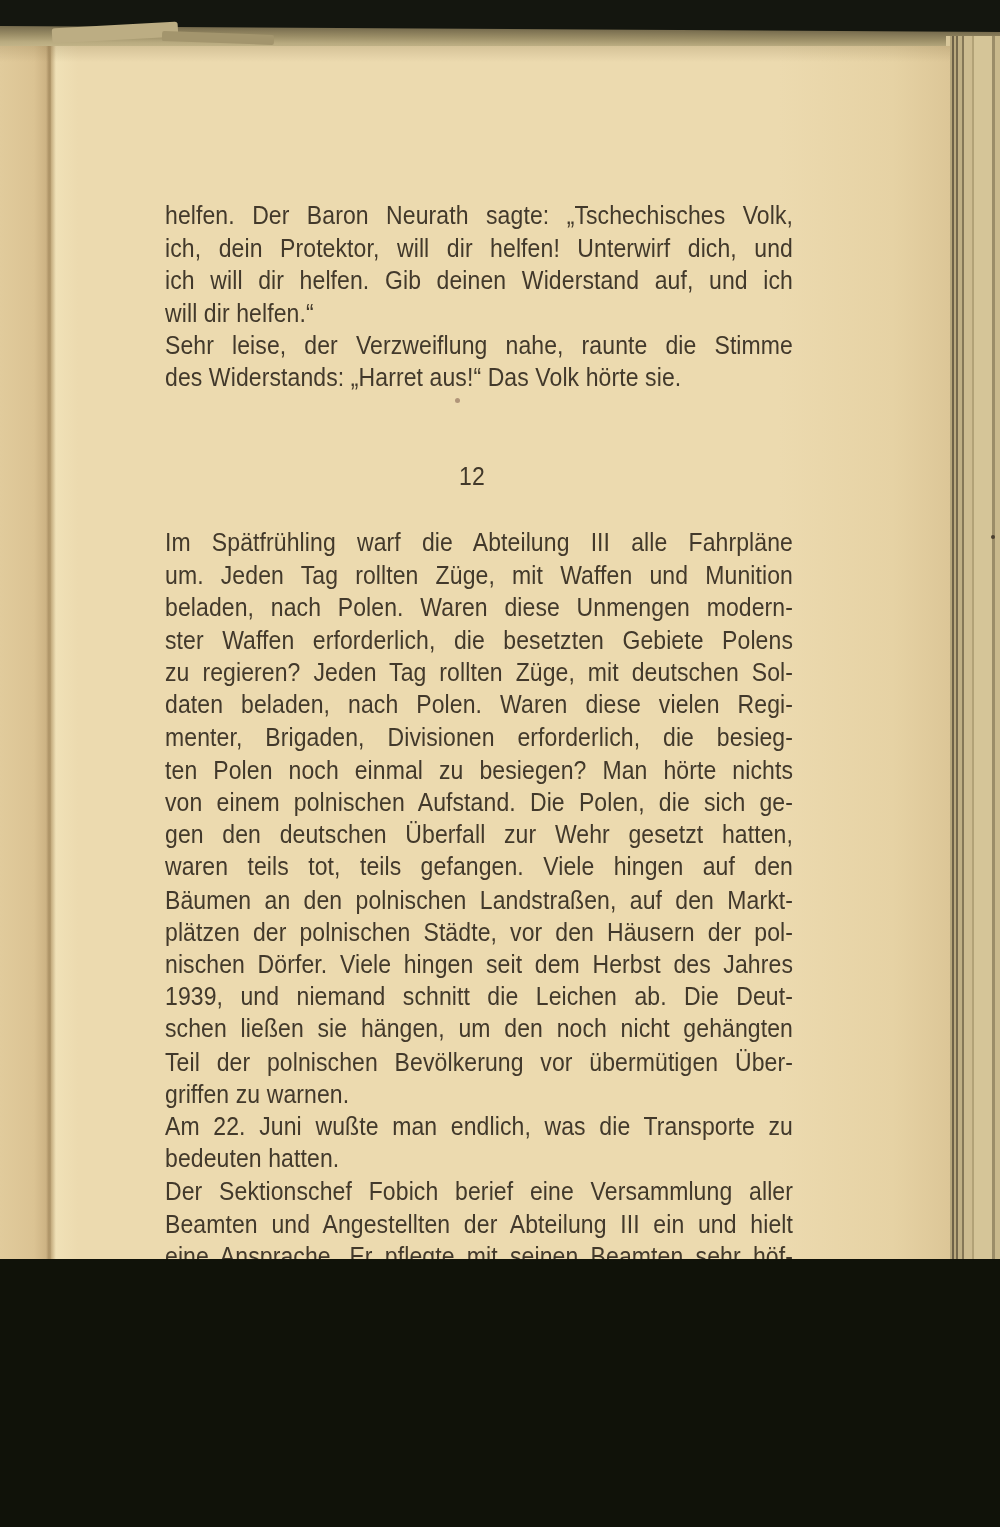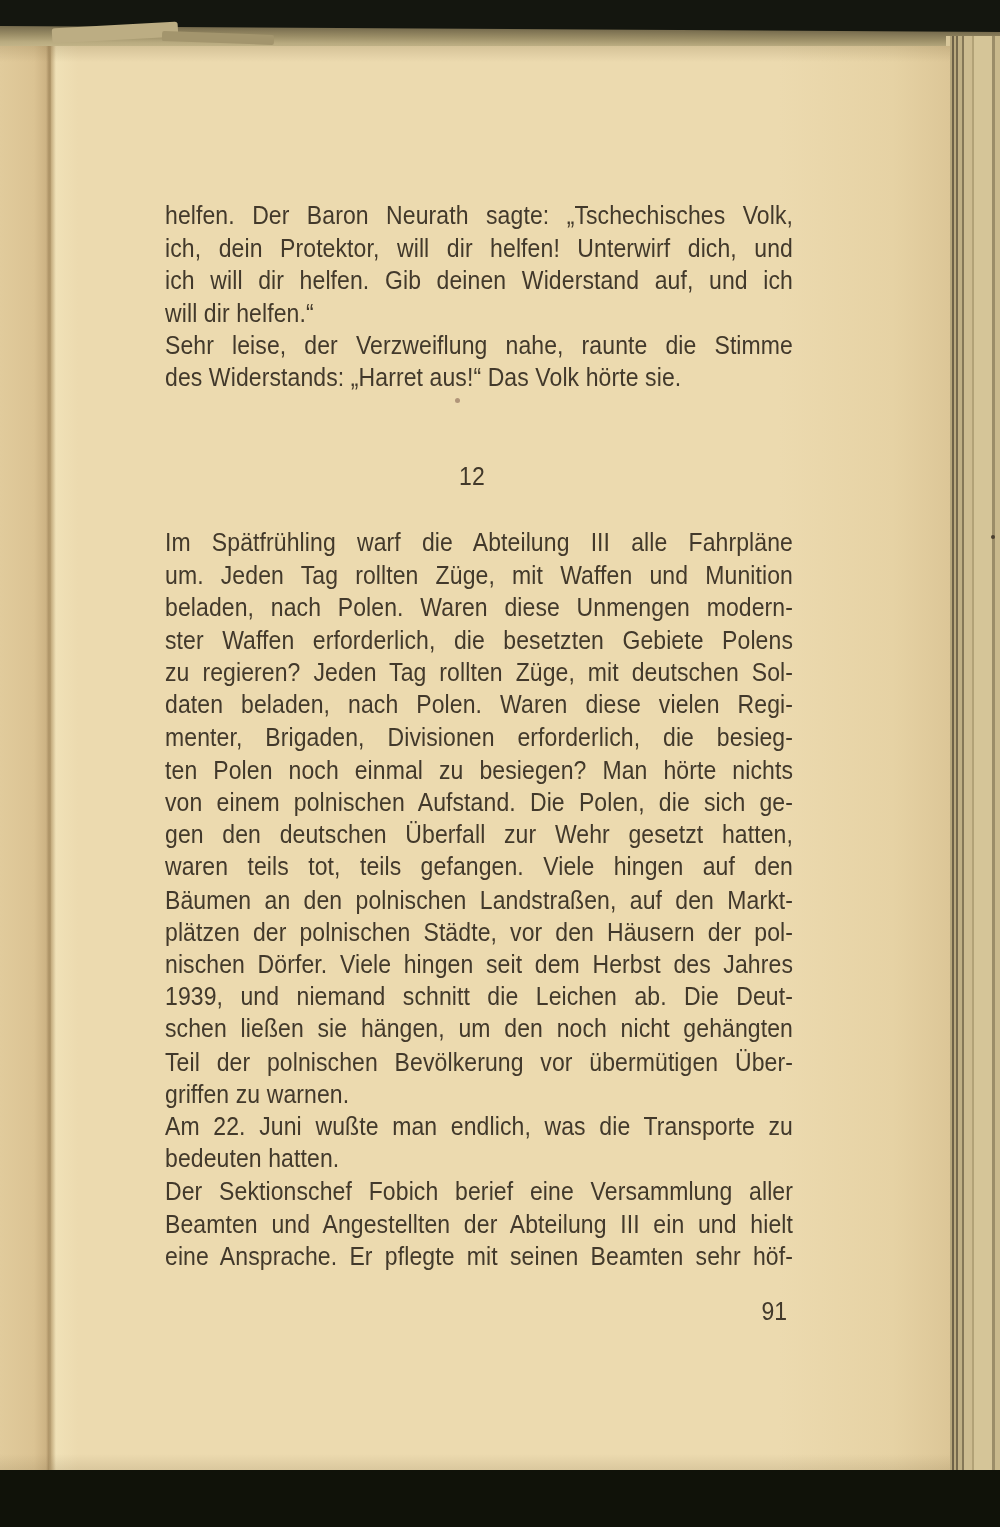--- a/index.html
+++ b/index.html
@@ -2,21 +2,21 @@
 <html><head>
 <meta charset="utf-8">
 <style>
   html,body{margin:0;padding:0;}
   body{
     width:1000px;height:1527px;
     background:#101209;
     font-family:"Liberation Sans", sans-serif;
     overflow:hidden;
   }
-  .scene{position:relative;width:1000px;height:1470px;overflow:hidden;background:#14160f;}
+  .scene{position:relative;width:1000px;height:1259px;overflow:hidden;background:#14160f;}
 
   
   .edge-top{
     position:absolute;left:-6px;top:29px;width:1012px;height:21px;
     background:linear-gradient(180deg,#776c4e 0%,#9a8d66 40%,#b9ab80 75%,#c4b68a 100%);
     transform:rotate(0.35deg);
   }
   .torn-a{
     position:absolute;left:52px;top:25px;width:126px;height:15px;
     background:#bcad83;border-radius:3px;transform:rotate(-3deg);

